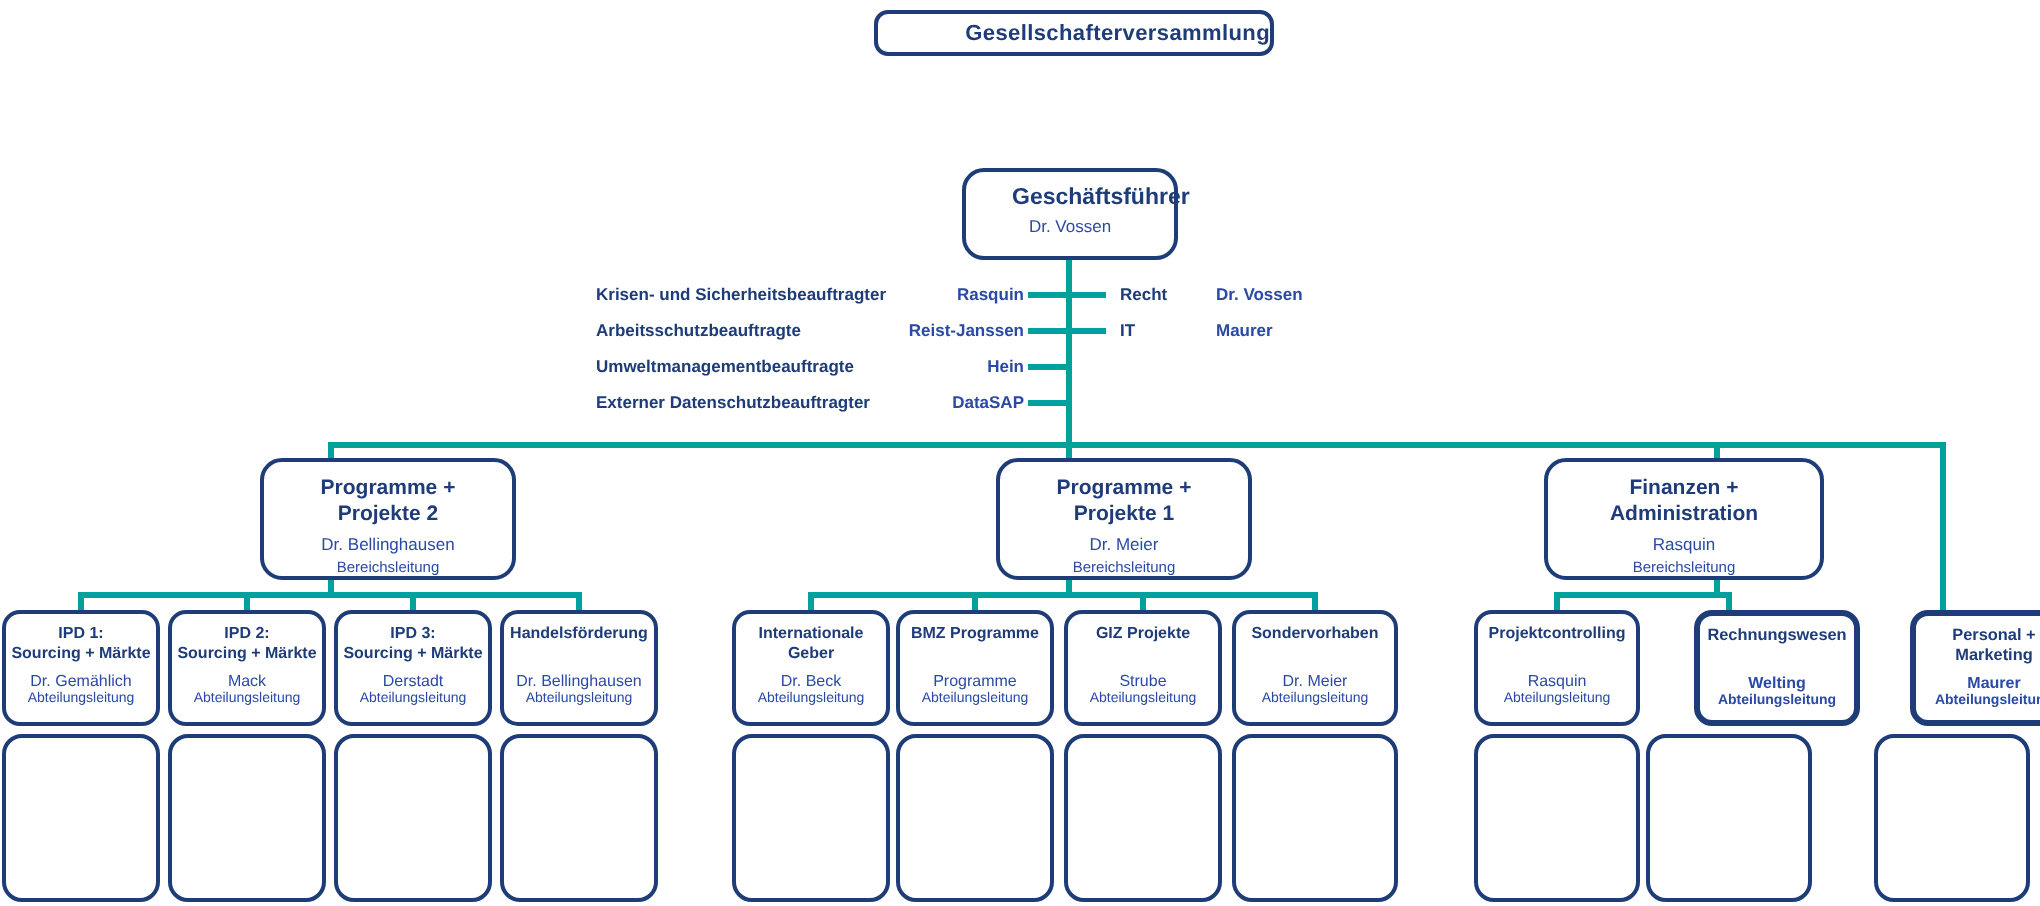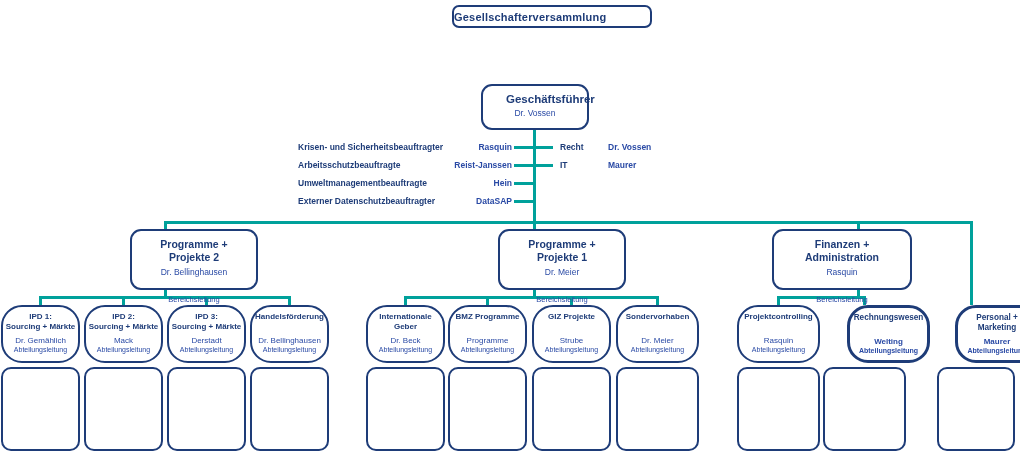--- a/index.html
+++ b/index.html
@@ -1,29 +1,29 @@
 <!DOCTYPE html>
 <html><head>
 <meta charset="utf-8">
 <style>
   html,body{margin:0;padding:0;background:#fff;}
   .stage{position:relative;width:1020px;height:453px;background:#fff;overflow:hidden;
          font-family:"Liberation Sans",sans-serif;}
   .conn{position:absolute;background:#00a19b;}
   .box{position:absolute;background:#fff;border:2px solid #1e3c78;box-sizing:border-box;}
-  .top-box{border-radius:7px;display:flex;align-items:center;justify-content:flex-start;
-           font-weight:bold;font-size:11px;color:#1e3c78;letter-spacing:.2px;margin-left:15px;}
+  .top-box{border-radius:7px;display:flex;align-items:center;justify-content:flex-end;
+           font-weight:bold;font-size:11px;color:#1e3c78;letter-spacing:.2px;}
   .gf-box{border-radius:11px;text-align:center;padding-top:7px;}
   .gf-title{font-weight:bold;font-size:11.5px;color:#1e3c78;padding-left:23px;}
   .gf-name{font-size:8.5px;color:#2a4aa5;margin-top:3px;}
   .branch{border-radius:11px;text-align:center;padding-top:7px;}
   .b-title{font-weight:bold;font-size:10.5px;line-height:12.5px;color:#1e3c78;white-space:pre-line;}
   .b-name{font-size:8.5px;color:#2a4aa5;margin-top:4px;}
-  .b-role{font-size:7.5px;color:#2a4aa5;margin-top:18px;}
-  .dept{border-radius:21px;text-align:center;padding-top:5px;}
+  .b-role{font-size:7.5px;color:#2a4aa5;margin-top:2px;}
+  .dept{border-radius:9px;text-align:center;padding-top:5px;}
   .d-title{font-weight:bold;font-size:8px;line-height:10px;color:#1e3c78;white-space:pre-line;
            height:21px;overflow:hidden;}
   .d-name{font-size:8px;color:#2a4aa5;margin-top:3px;}
   .d-role{font-size:7px;color:#2a4aa5;margin-top:1px;}
   .empty{border-radius:10px;}
   .emph{border-width:3px;margin-left:24px;}
   .emph .d-title{font-size:8.2px;}
   .emph .d-name,.emph .d-role{font-weight:bold;}
   .staff-row{position:absolute;display:flex;justify-content:space-between;
              font-size:8.5px;font-weight:bold;line-height:13px;height:13px;}

